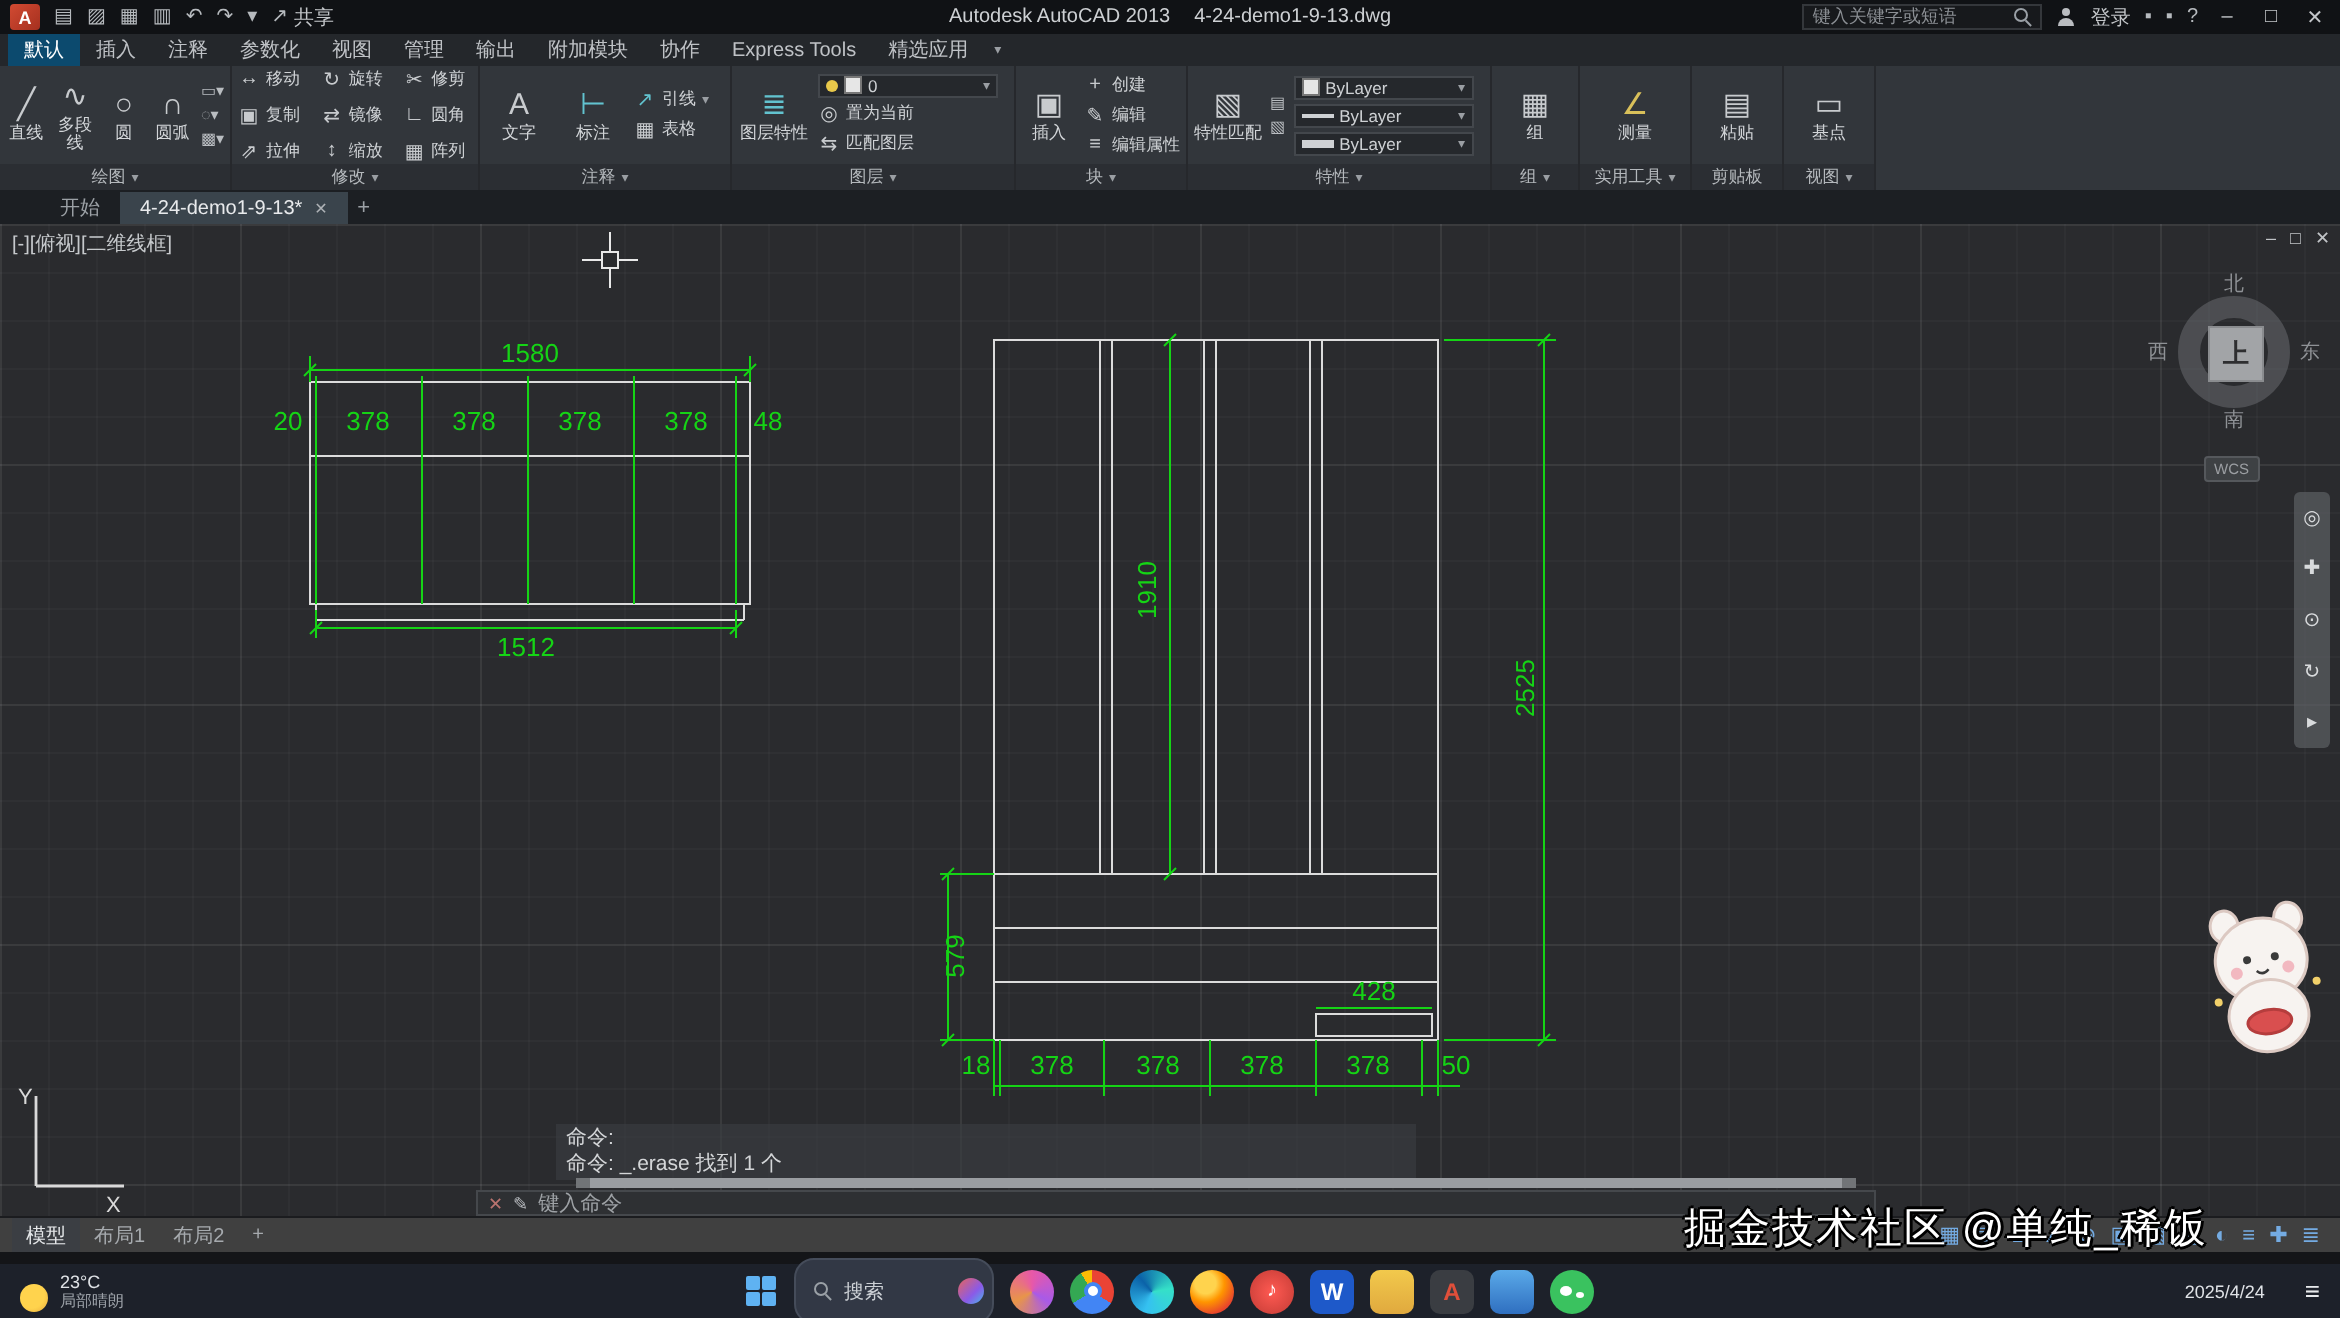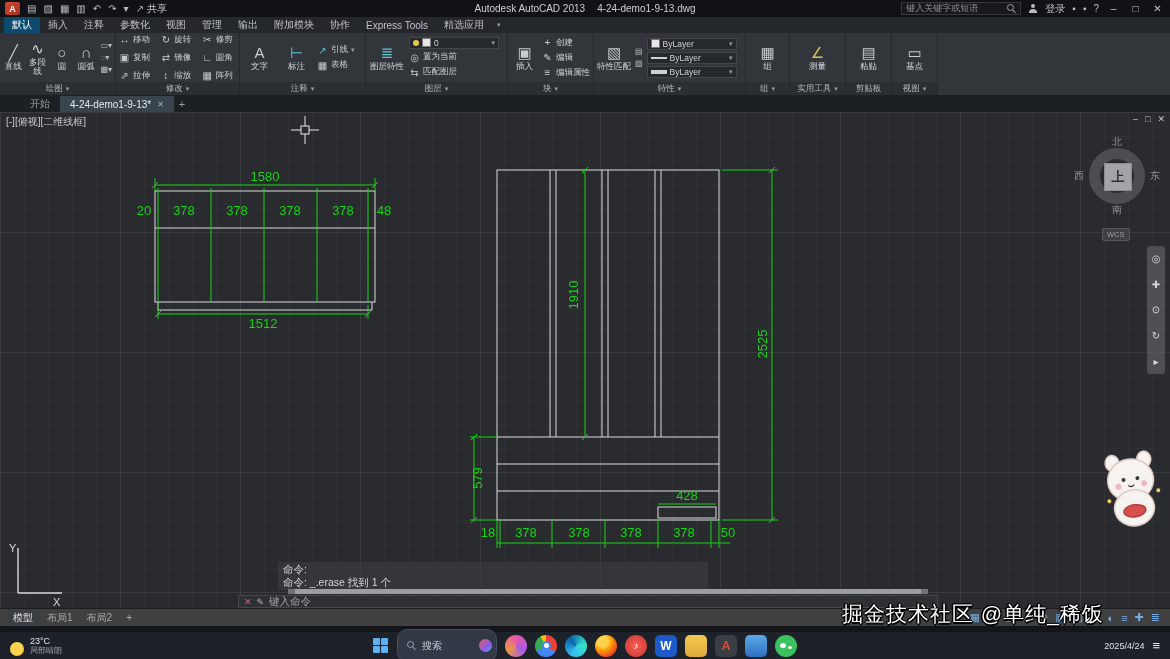--- a/index.html
+++ b/index.html
@@ -142,21 +142,21 @@
   .ic-chrome i{width:9px;height:9px;border-radius:50%;background:#fff;border:2.5px solid #4285f4;box-sizing:border-box}
   .ic-edge{border-radius:50%;background:conic-gradient(from 200deg,#35c1f1,#0b62a8,#35e0c8,#35c1f1)}
   .ic-firefox{border-radius:50%;background:radial-gradient(circle at 35% 30%,#ffd34d 0 25%,#ff9500 45%,#e8452c 75%)}
   .ic-music{border-radius:50%;background:radial-gradient(#ff5a52,#c23b35);color:#fff;font-size:10px}
   .ic-word{background:#1e59c9;color:#fff}
   .ic-folder{background:linear-gradient(180deg,#f2c94c,#e0a93e)}
   .ic-acad{background:#3a3d42;color:#e04f3a}
   .ic-files{background:linear-gradient(180deg,#5aa9e8,#2f6fc0)}
   .ic-wechat{border-radius:50%;background:#3ac25f}
   .ic-wechat i{width:6px;height:5px;background:#fff;border-radius:50%;box-shadow:7px 2px 0 -1px #fff;position:absolute;left:5px;top:8px}
-  .tk-right{margin-left:auto;display:flex;align-items:center;gap:8px;color:#dfe2e6}
+  .tk-right{margin-left:auto;display:flex;align-items:center;gap:20px;color:#dfe2e6}
   .tk-date{font-size:9px}
   .tk-menu{font-size:13px;color:#e8eaec}
 </style>
 </head>
 <body>
 
 <div class="titlebar">
   <div class="tb-left">
     <div class="acad-logo">A</div>
     <span class="qat-ic">▤</span>

